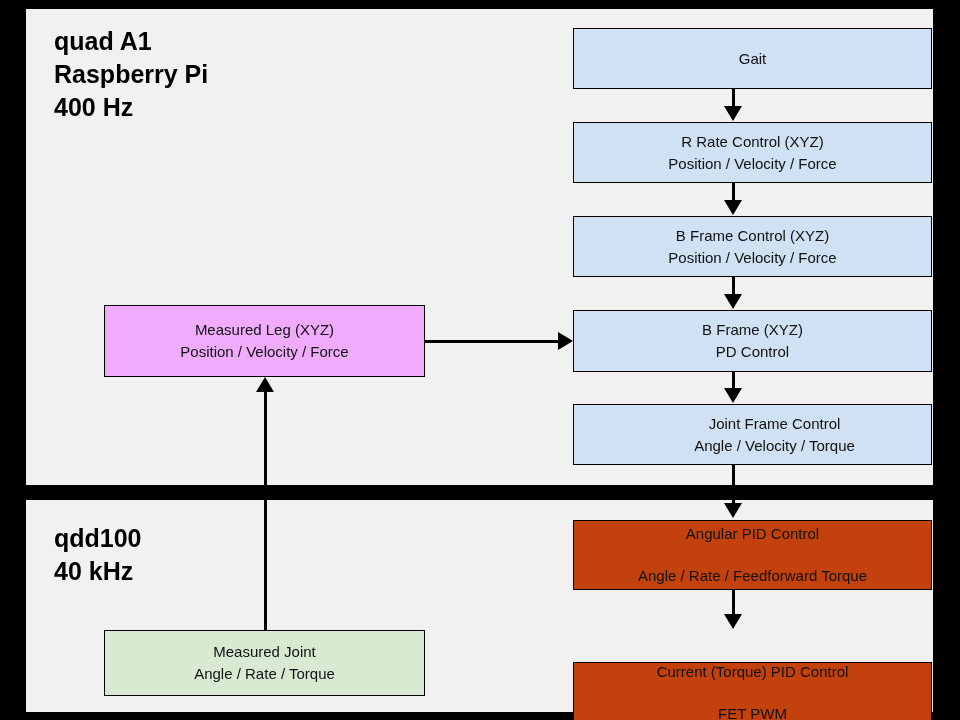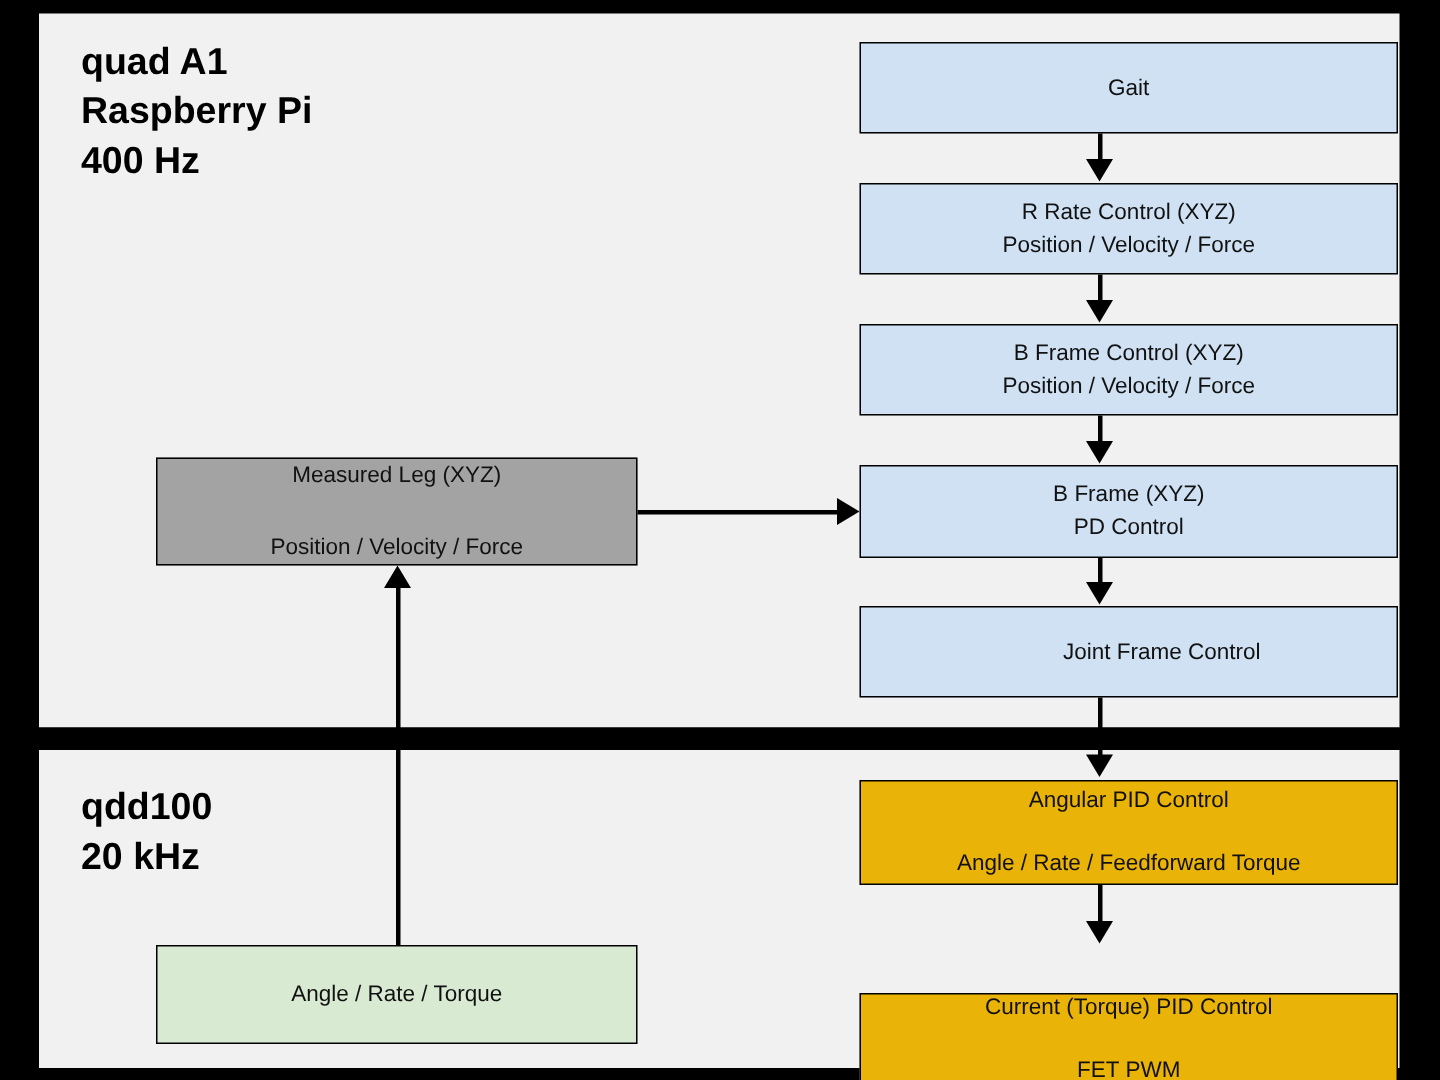--- a/index.html
+++ b/index.html
@@ -54,22 +54,22 @@
     align-items: center;
     justify-content: center;
     text-align: center;
     font-size: 15px;
     line-height: 22px;
     color: #111111;
   }
   .box .l1, .box .l2 { display: block; width: 100%; }
 
   .fill-blue   { background: #cfe1f3; }
-  .fill-yellow { background: #eab308; gap: 20px; }
-  .fill-pink   { background: #a3a3a3; justify-content: space-between; }
+  .fill-yellow { background: #c2410c; gap: 20px; }
+  .fill-pink   { background: #f0abfc; }
   .fill-green  { background: #d9ead3; }
 
   
   .col-right { left: 573px; width: 359px; }
   #box-gait          { top: 28px;  height: 61px; }
   #box-rframe        { top: 122px; height: 61px; }
   #box-bframe        { top: 216px; height: 61px; }
   #box-bframe-pd     { top: 310px; height: 62px; }
   #box-jointframe    { top: 404px; height: 61px; padding-left: 44px; }
   #box-angular-pid   { top: 520px; height: 70px; }
@@ -128,21 +128,21 @@
 
   <div id="panel-top" class="panel"></div>
   <div id="panel-bottom" class="panel"></div>
   <div id="divider"></div>
 
   <div id="title-top" class="panel-title">quad A1
 Raspberry Pi
 400 Hz</div>
 
   <div id="title-bottom" class="panel-title">qdd100
-20 kHz</div>
+40 kHz</div>
 
   <div id="box-gait" class="box col-right fill-blue">
     <span class="l1">Gait</span>
   </div>
 
   <div class="vline" style="left:732px; top:89px; height:19px;"></div>
   <div class="arrow-down" style="left:724px; top:106px;"></div>
 
   <div id="box-rframe" class="box col-right fill-blue">
     <span class="l1">R Rate Control (XYZ)</span>
@@ -163,20 +163,21 @@
   <div id="box-bframe-pd" class="box col-right fill-blue">
     <span class="l1">B Frame (XYZ)</span>
     <span class="l2">PD Control</span>
   </div>
 
   <div class="vline" style="left:732px; top:372px; height:17px;"></div>
   <div class="arrow-down" style="left:724px; top:388px;"></div>
 
   <div id="box-jointframe" class="box col-right fill-blue">
     <span class="l1">Joint Frame Control</span>
+    <span class="l2">Angle / Velocity / Torque</span>
   </div>
 
   <div class="vline" style="left:732px; top:465px; height:39px;"></div>
   <div class="arrow-down" style="left:724px; top:503px;"></div>
 
   <div id="box-angular-pid" class="box col-right fill-yellow">
     <span class="l1">Angular PID Control</span>
     <span class="l2">Angle / Rate / Feedforward Torque</span>
   </div>
 
@@ -193,16 +194,17 @@
     <span class="l2">Position / Velocity / Force</span>
   </div>
 
   <div class="hline" style="left:425px; top:340px; width:134px;"></div>
   <div class="arrow-right" style="left:558px; top:332px;"></div>
 
   <div class="vline" style="left:264px; top:391px; height:240px;"></div>
   <div class="arrow-up" style="left:256px; top:377px;"></div>
 
   <div id="box-measured-joint" class="box col-left fill-green">
+    <span class="l1">Measured Joint</span>
     <span class="l2">Angle / Rate / Torque</span>
   </div>
 
 </div>
 
 </body></html>

